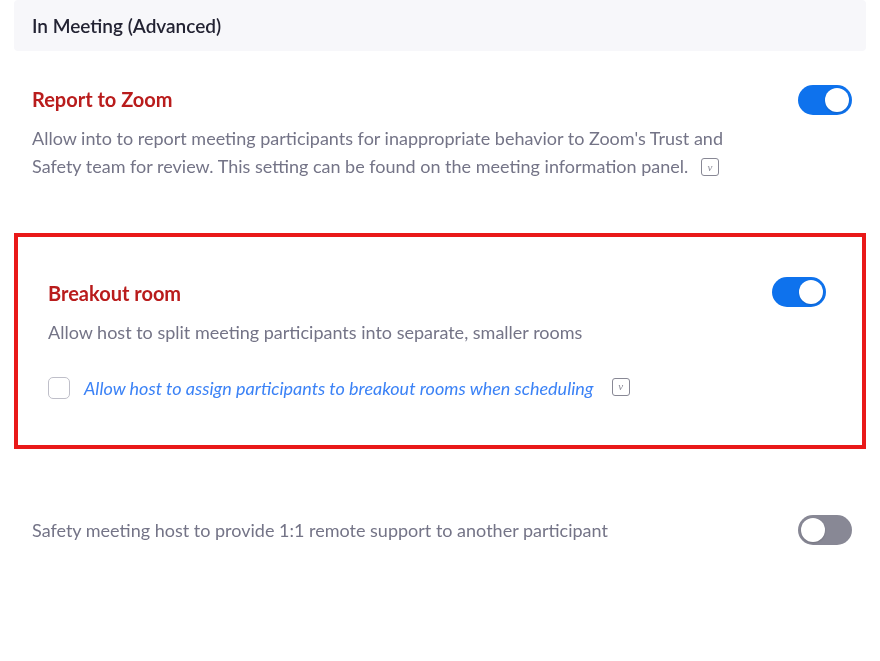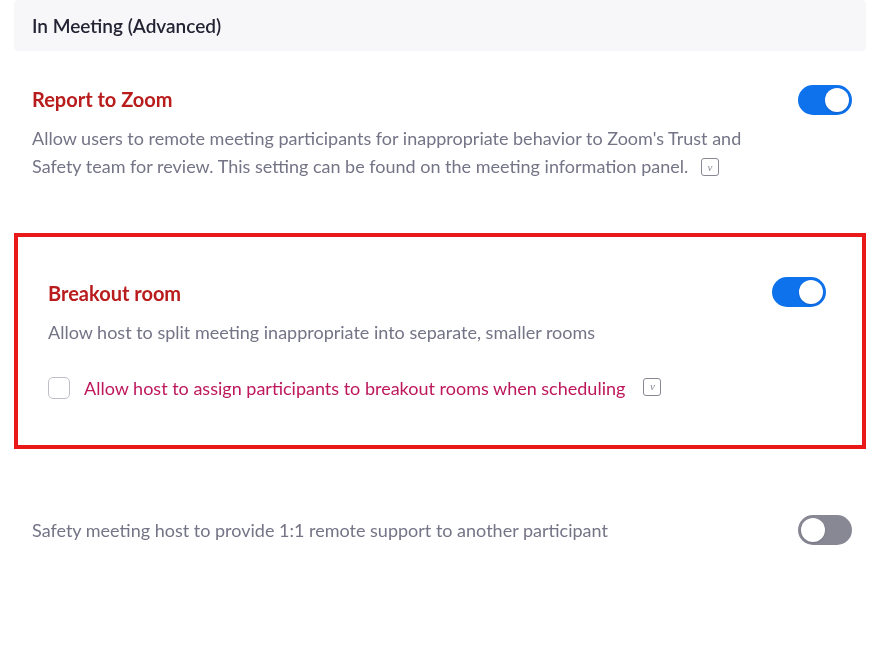--- a/index.html
+++ b/index.html
@@ -77,21 +77,22 @@
       width: 22px;
       height: 22px;
       border: 1px solid #bfbfc9;
       border-radius: 5px;
       background: #fff;
       margin-right: 14px;
       cursor: pointer;
     }
     .sub-option-label {
       font-size: 18px;
-      color: #be185d;
+      color: #3b82f6;
+      font-style: italic;
     }
     .info-icon {
       display: inline-flex;
       align-items: center;
       justify-content: center;
       width: 18px;
       height: 18px;
       border: 1.5px solid #888895;
       border-radius: 3px;
       font-size: 11px;
@@ -113,32 +114,32 @@
 <div class="section-header">
   <span>In Meeting (Advanced)</span>
 </div>
 
 <div class="setting-block">
   <div class="toggle on">
     <div class="knob"></div>
   </div>
   <div class="setting-title">Report to Zoom</div>
   <div class="setting-desc">
-    <span>Allow users to remote meeting participants for inappropriate behavior to Zoom's Trust and Safety team for review. This setting can be found on the meeting information panel.</span>
+    <span>Allow into to report meeting participants for inappropriate behavior to Zoom's Trust and Safety team for review. This setting can be found on the meeting information panel.</span>
     <span class="info-icon">v</span>
   </div>
 </div>
 
 <div class="highlight-box">
   <div class="setting-block">
     <div class="toggle on">
       <div class="knob"></div>
     </div>
     <div class="setting-title">Breakout room</div>
-    <div class="setting-desc">Allow host to split meeting inappropriate into separate, smaller rooms</div>
+    <div class="setting-desc">Allow host to split meeting participants into separate, smaller rooms</div>
     <div class="sub-option">
       <div class="checkbox"></div>
       <span class="sub-option-label">Allow host to assign participants to breakout rooms when scheduling</span>
       <span class="info-icon info-icon-spaced">v</span>
     </div>
   </div>
 </div>
 
 <div class="spacer"></div>
 

